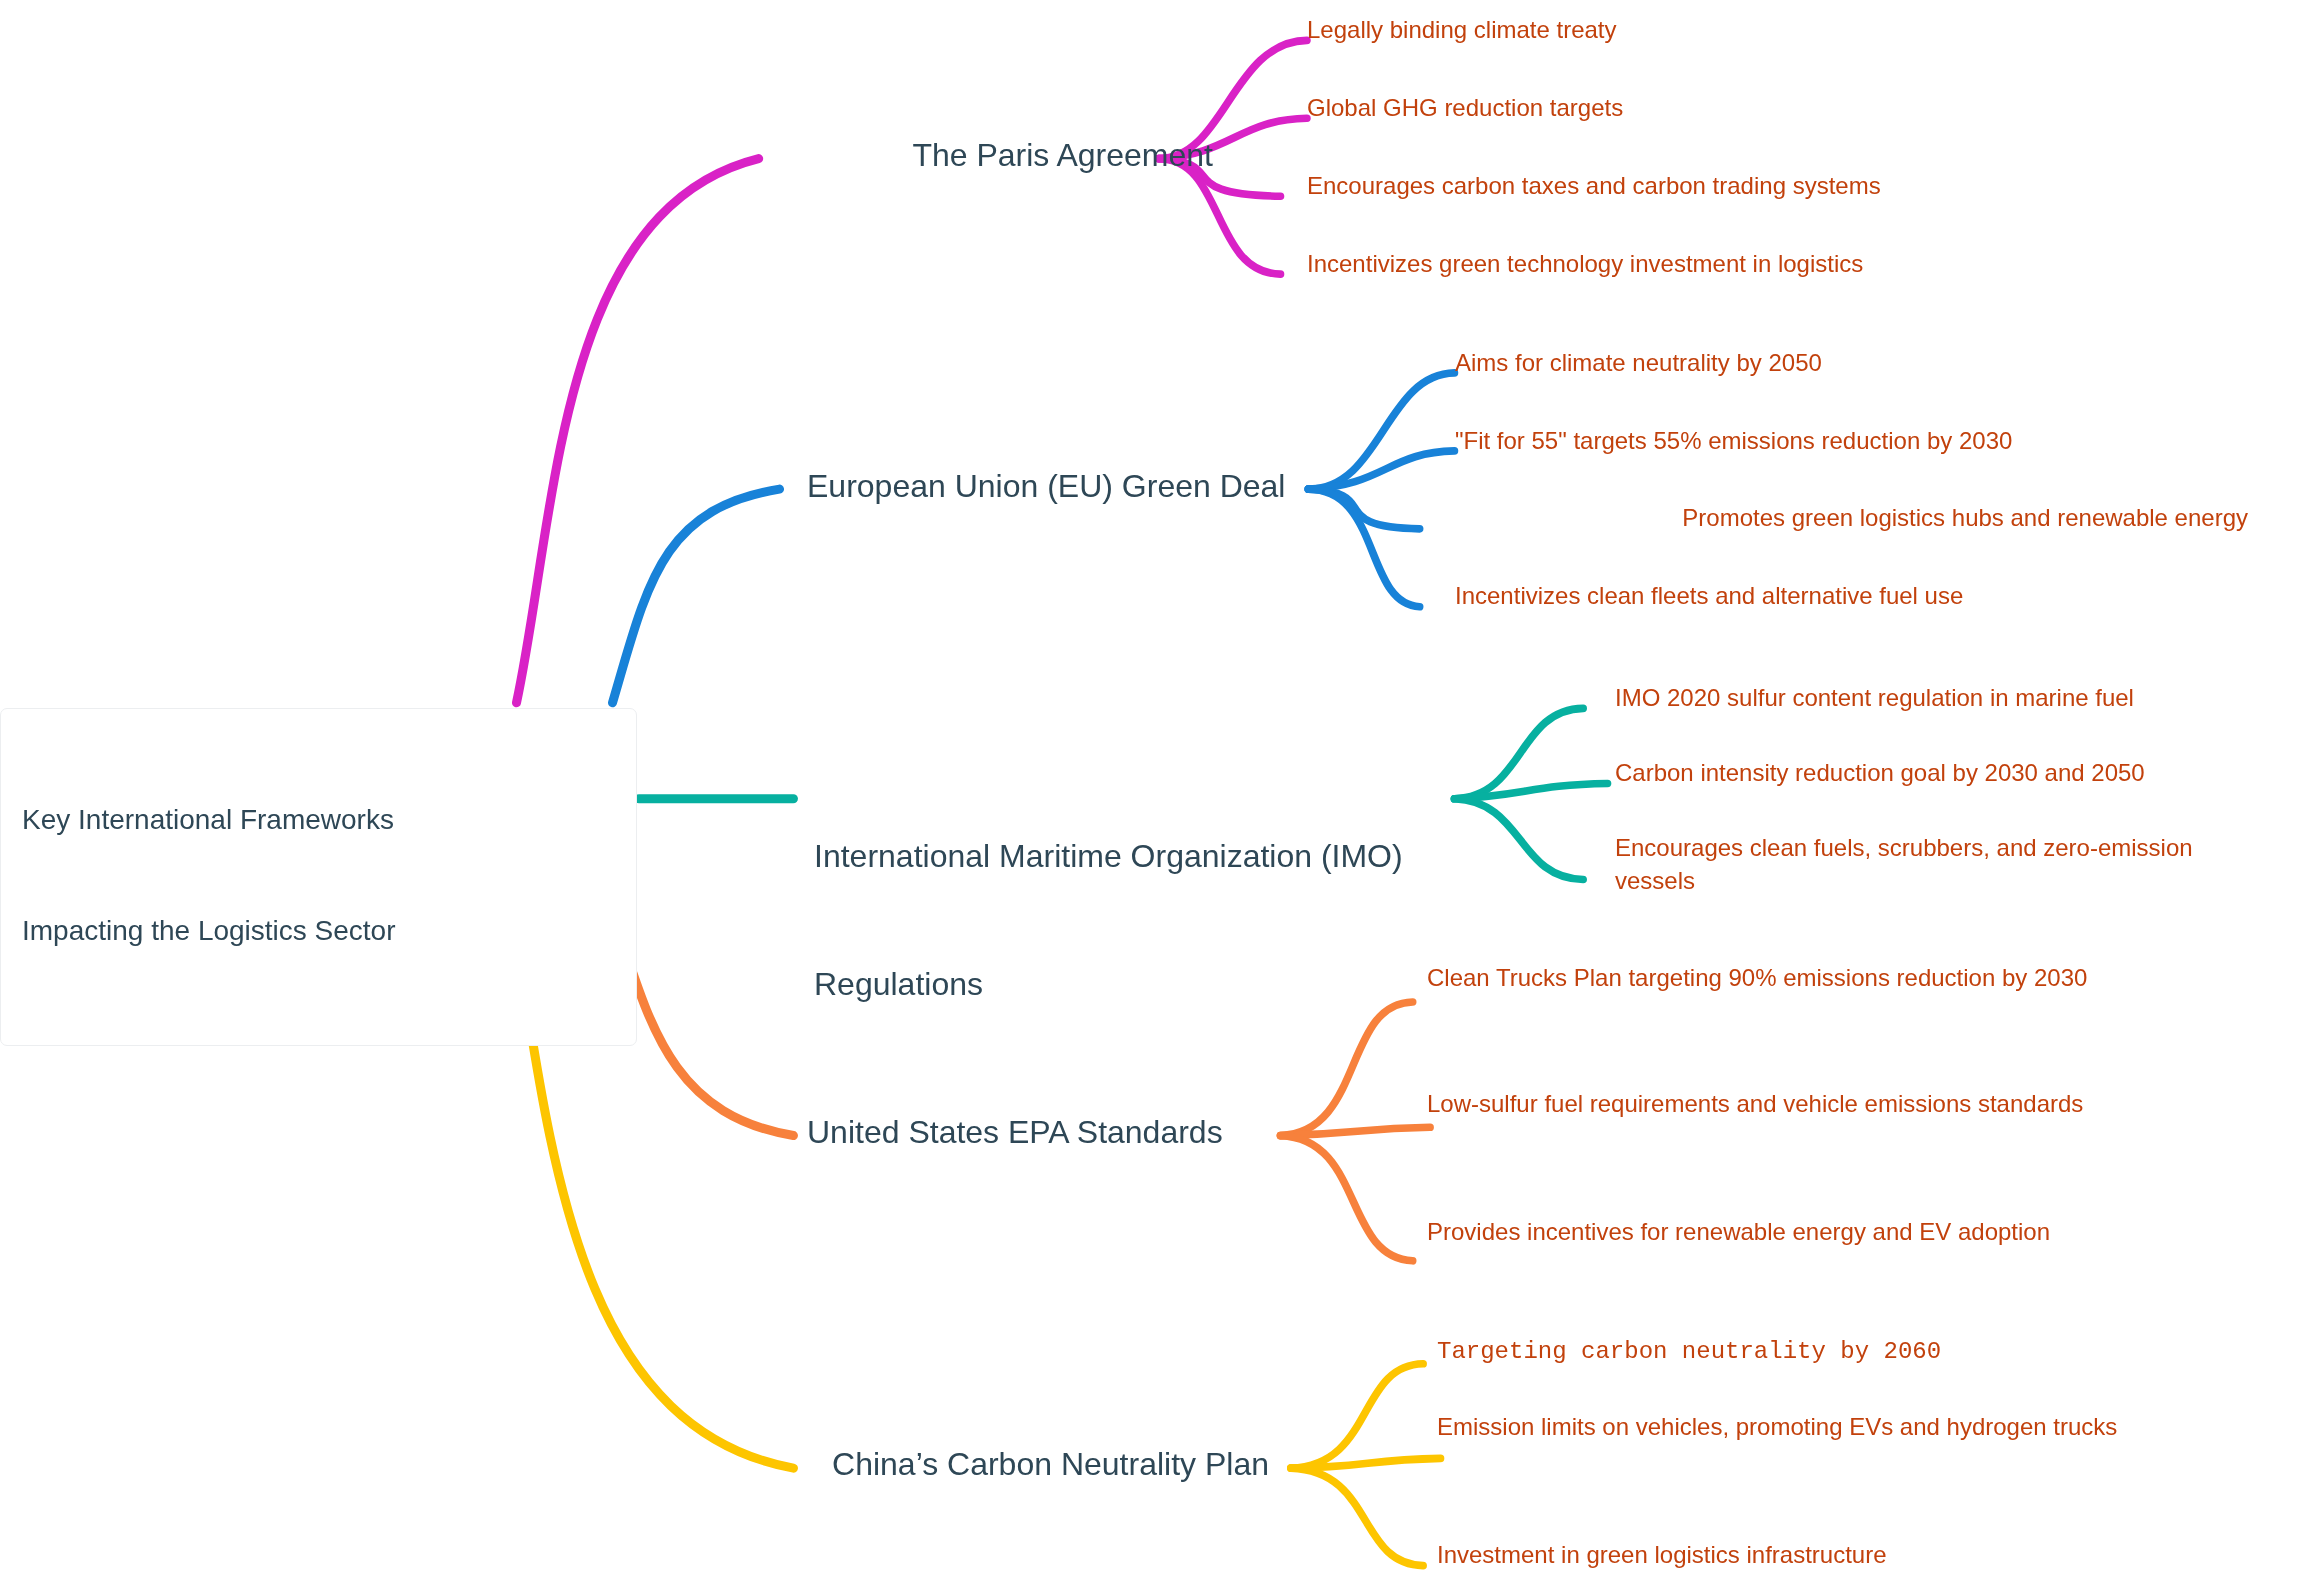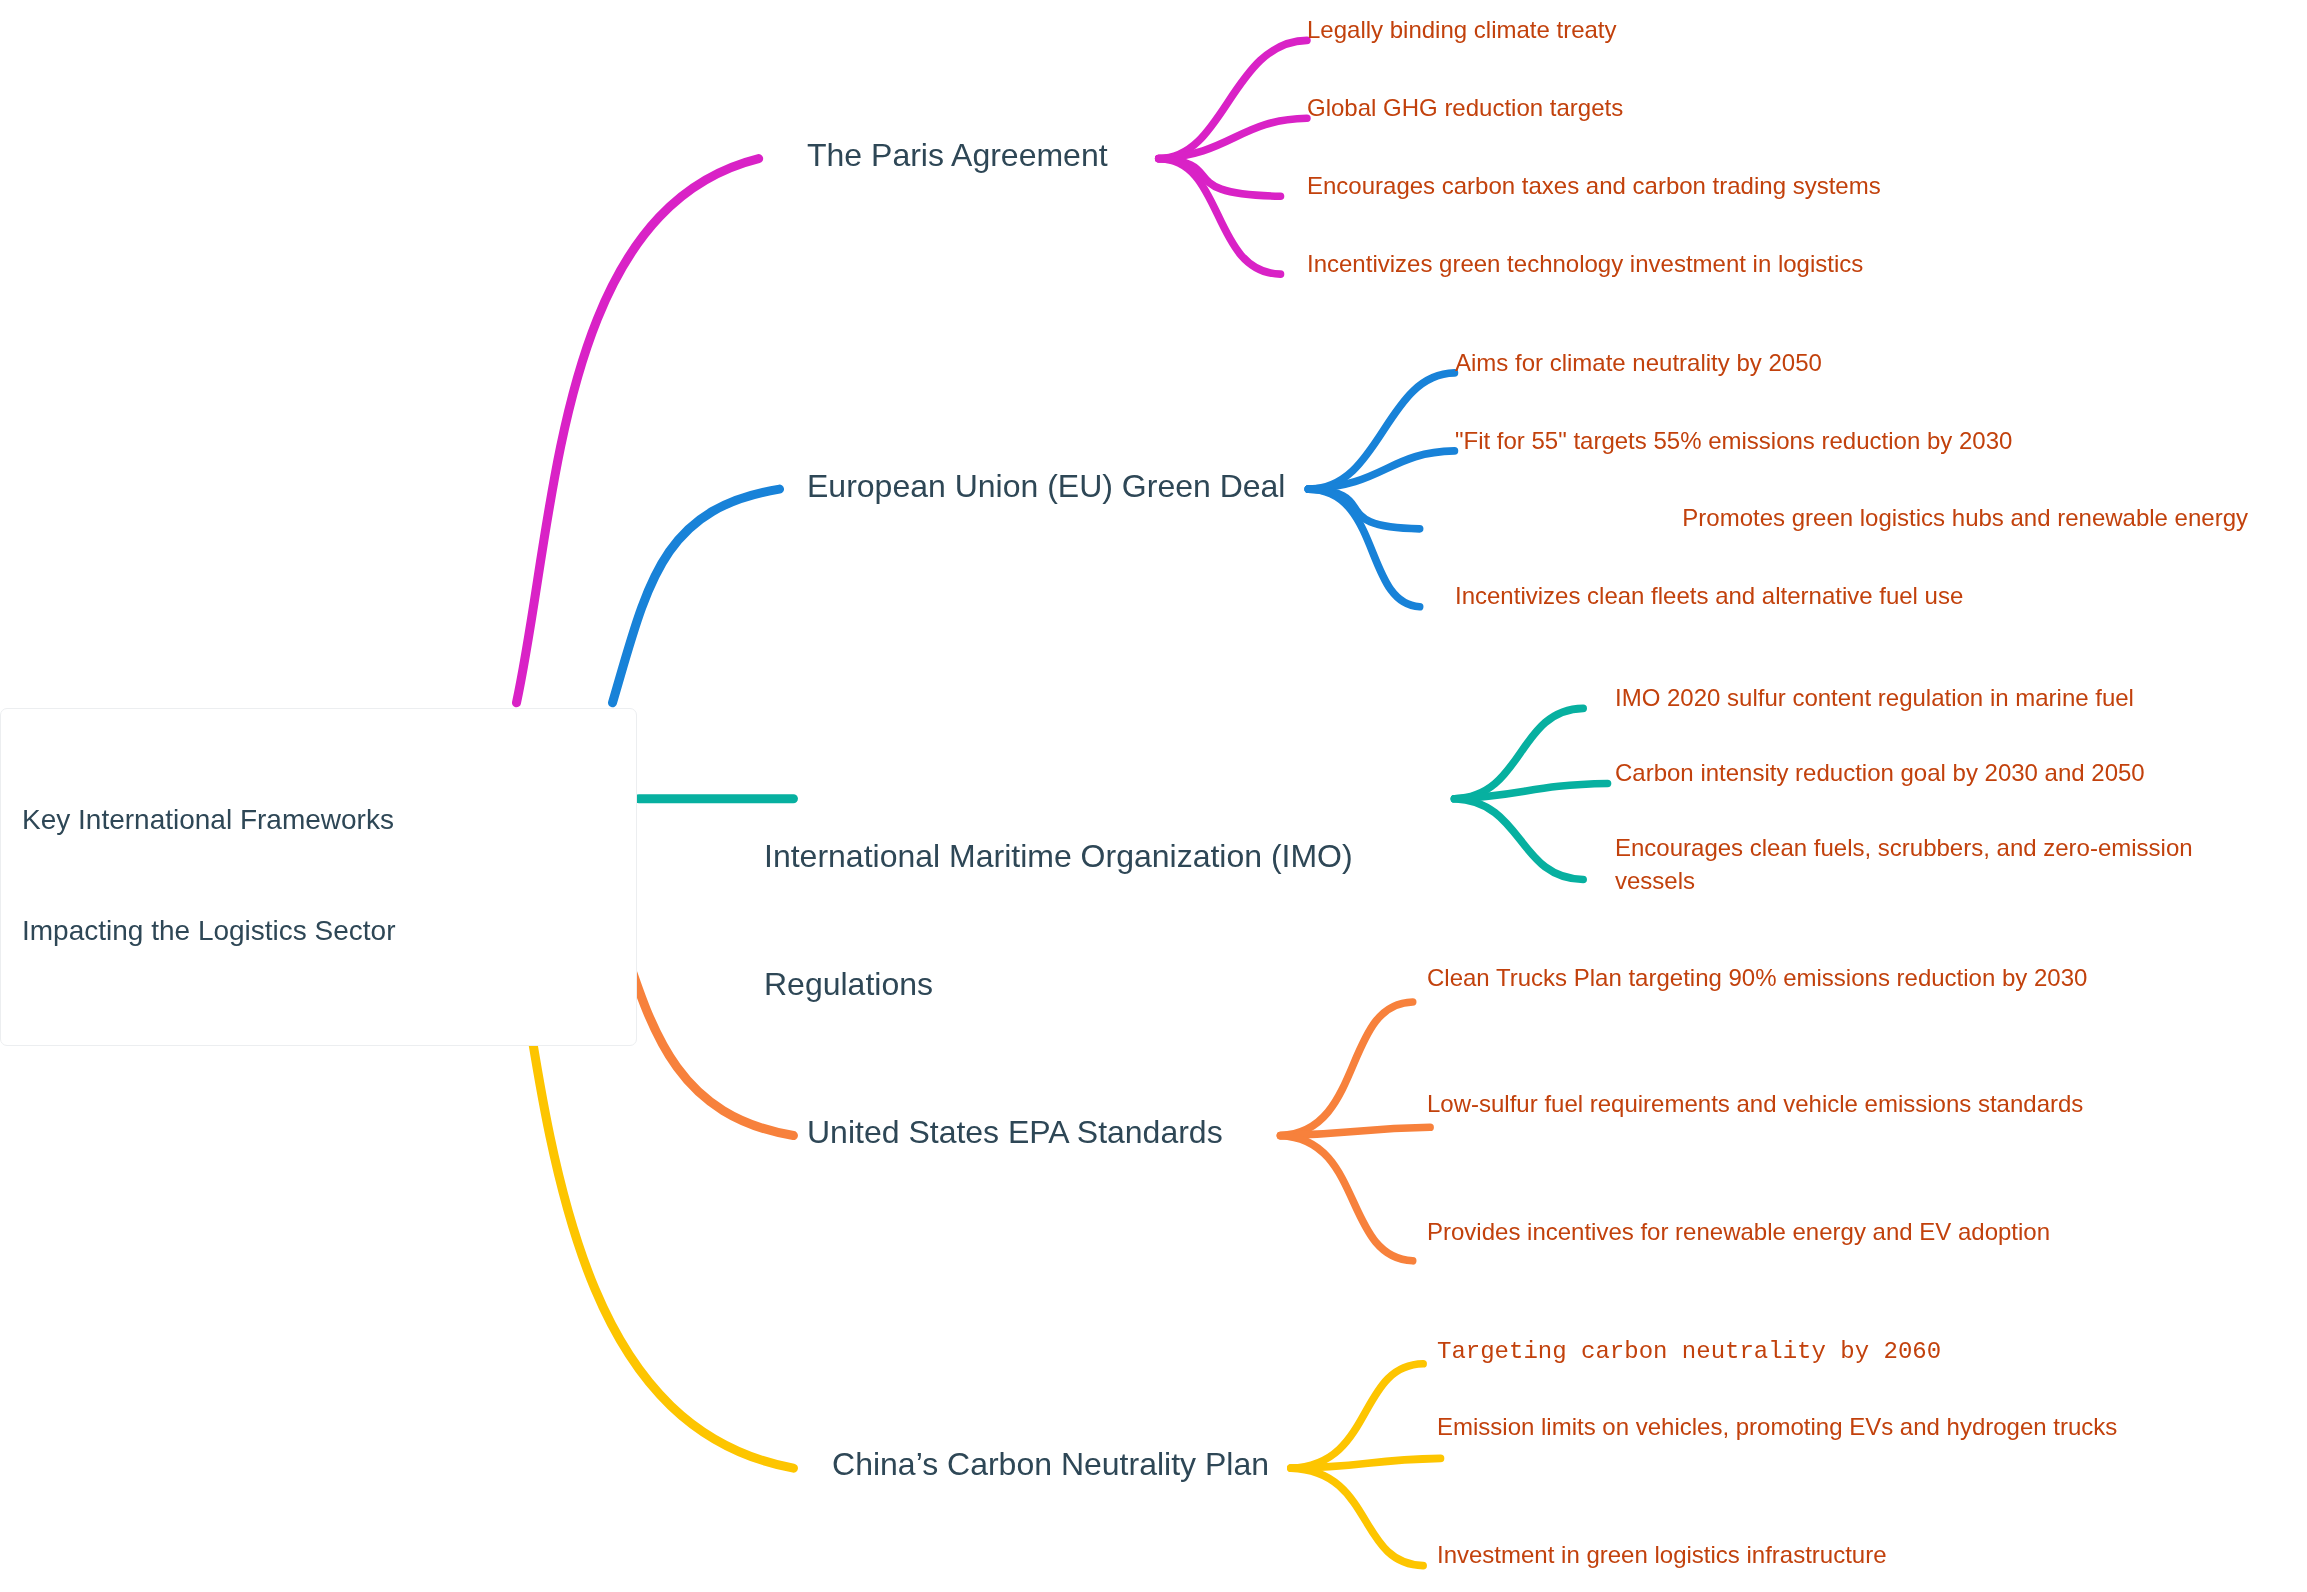--- a/index.html
+++ b/index.html
@@ -93,35 +93,35 @@
       <path stroke="#fdc500" stroke-width="11" d="M 1855 2110 C 1965 2108 1965 2098 2070 2096"></path>
       <path stroke="#fdc500" stroke-width="11" d="M 1855 2110 C 1975 2114 1950 2248 2045 2250"></path>
     </g>
   </svg>
 
   <div class="node" id="root-node">
     <div>Key International Frameworks</div>
     <div>Impacting the Logistics Sector</div>
   </div>
 
-  <div class="node branch-label" style="left:807px; top:134px; width:362px;">The Paris Agreement</div>
+  <div class="node branch-label" style="left:851px; top:134px; width:362px;text-align:right;">The Paris Agreement</div>
 
   <div class="node leaf-label" style="left:1307px; top:14px; width:821px;">Legally binding climate treaty</div>
   <div class="node leaf-label" style="left:1307px; top:92px; width:821px;">Global GHG reduction targets</div>
   <div class="node leaf-label" style="left:1307px; top:170px; width:877px;">Encourages carbon taxes and carbon trading systems</div>
   <div class="node leaf-label" style="left:1307px; top:248px; width:877px;">Incentivizes green technology investment in logistics</div>
 
   <div class="node branch-label" style="left:807px; top:465px; width:529px;">European Union (EU) Green Deal</div>
 
   <div class="node leaf-label" style="left:1455px; top:347px; width:766px;">Aims for climate neutrality by 2050</div>
   <div class="node leaf-label" style="left:1455px; top:425px; width:793px;">"Fit for 55" targets 55% emissions reduction by 2030</div>
   <div class="node leaf-label" style="left:1455px; top:502px; width:793px;text-align:right;">Promotes green logistics hubs and renewable energy</div>
   <div class="node leaf-label" style="left:1455px; top:580px; width:793px;">Incentivizes clean fleets and alternative fuel use</div>
 
-  <div class="node branch-label" style="left:764px; top:750px; width:647px;">
+  <div class="node branch-label" style="left:814px; top:750px; width:647px;">
     <div>International Maritime Organization (IMO)</div>
     <div>Regulations</div>
   </div>
 
   <div class="node leaf-label" style="left:1615px; top:682px; width:682px;">IMO 2020 sulfur content regulation in marine fuel</div>
   <div class="node leaf-label" style="left:1615px; top:757px; width:682px;">Carbon intensity reduction goal by 2030 and 2050</div>
   <div class="node leaf-label" style="left:1615px; top:832px; width:654px;">Encourages clean fuels, scrubbers, and zero-emission vessels</div>
 
   <div class="node branch-label" style="left:807px; top:1111px; width:473px;">United States EPA Standards</div>
 

